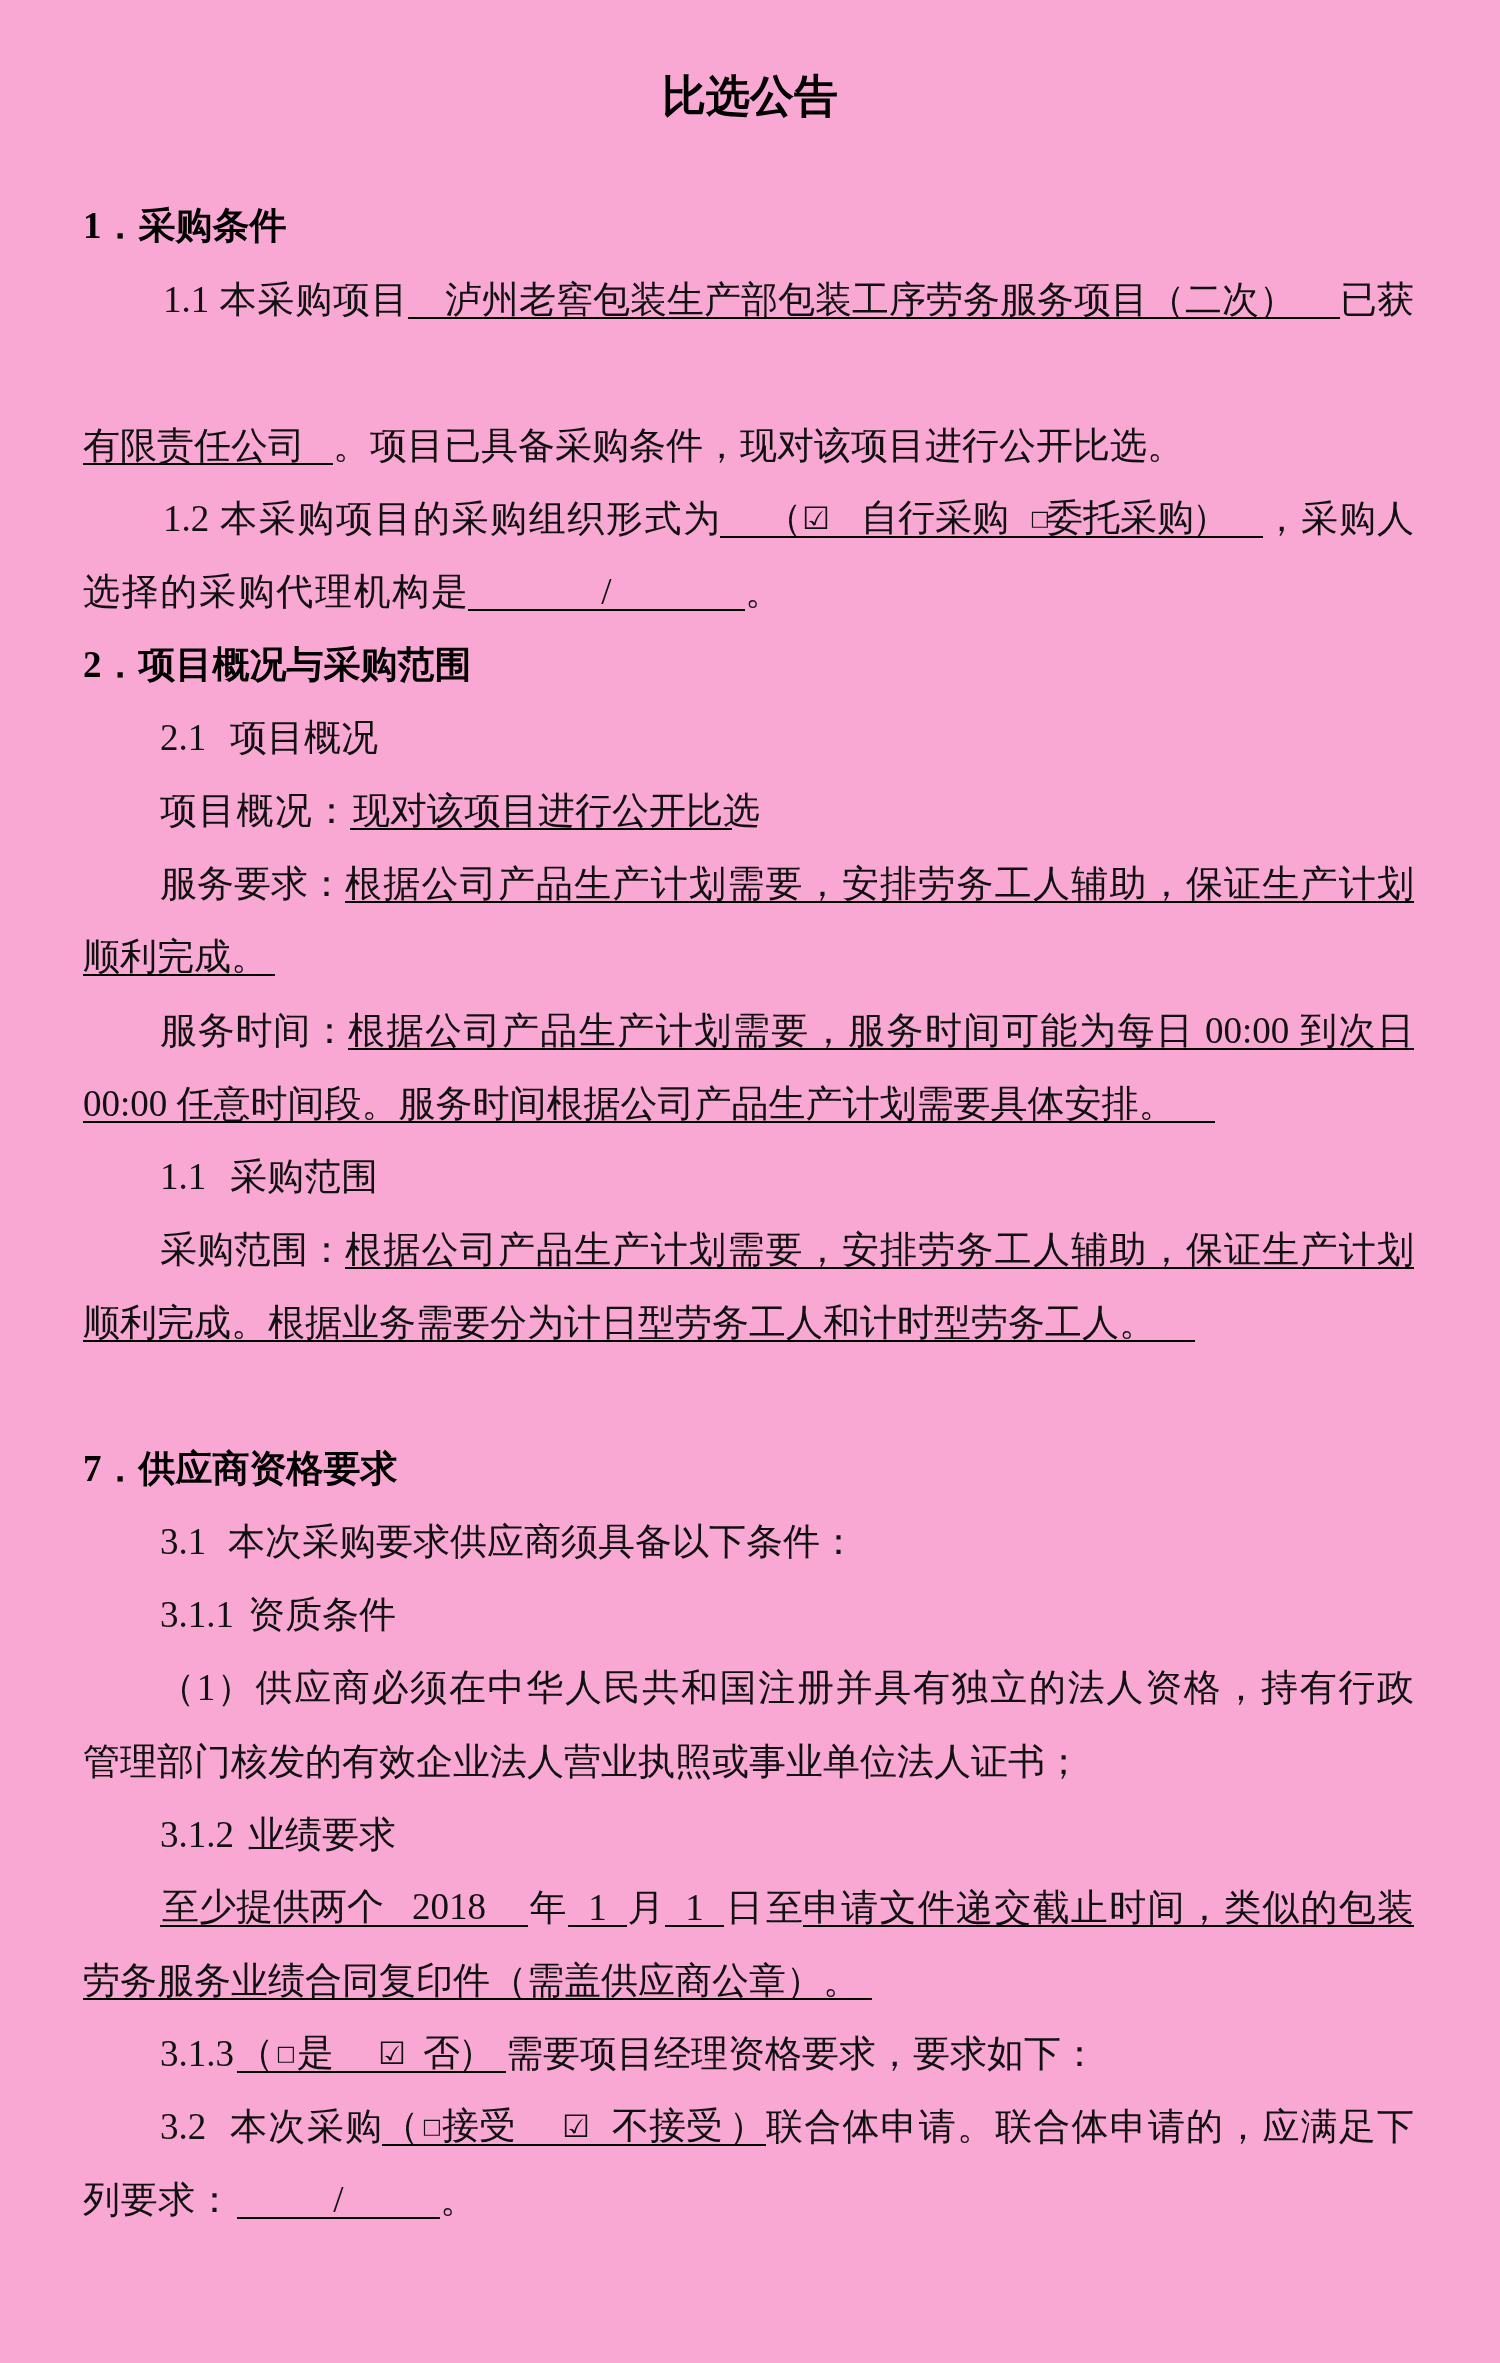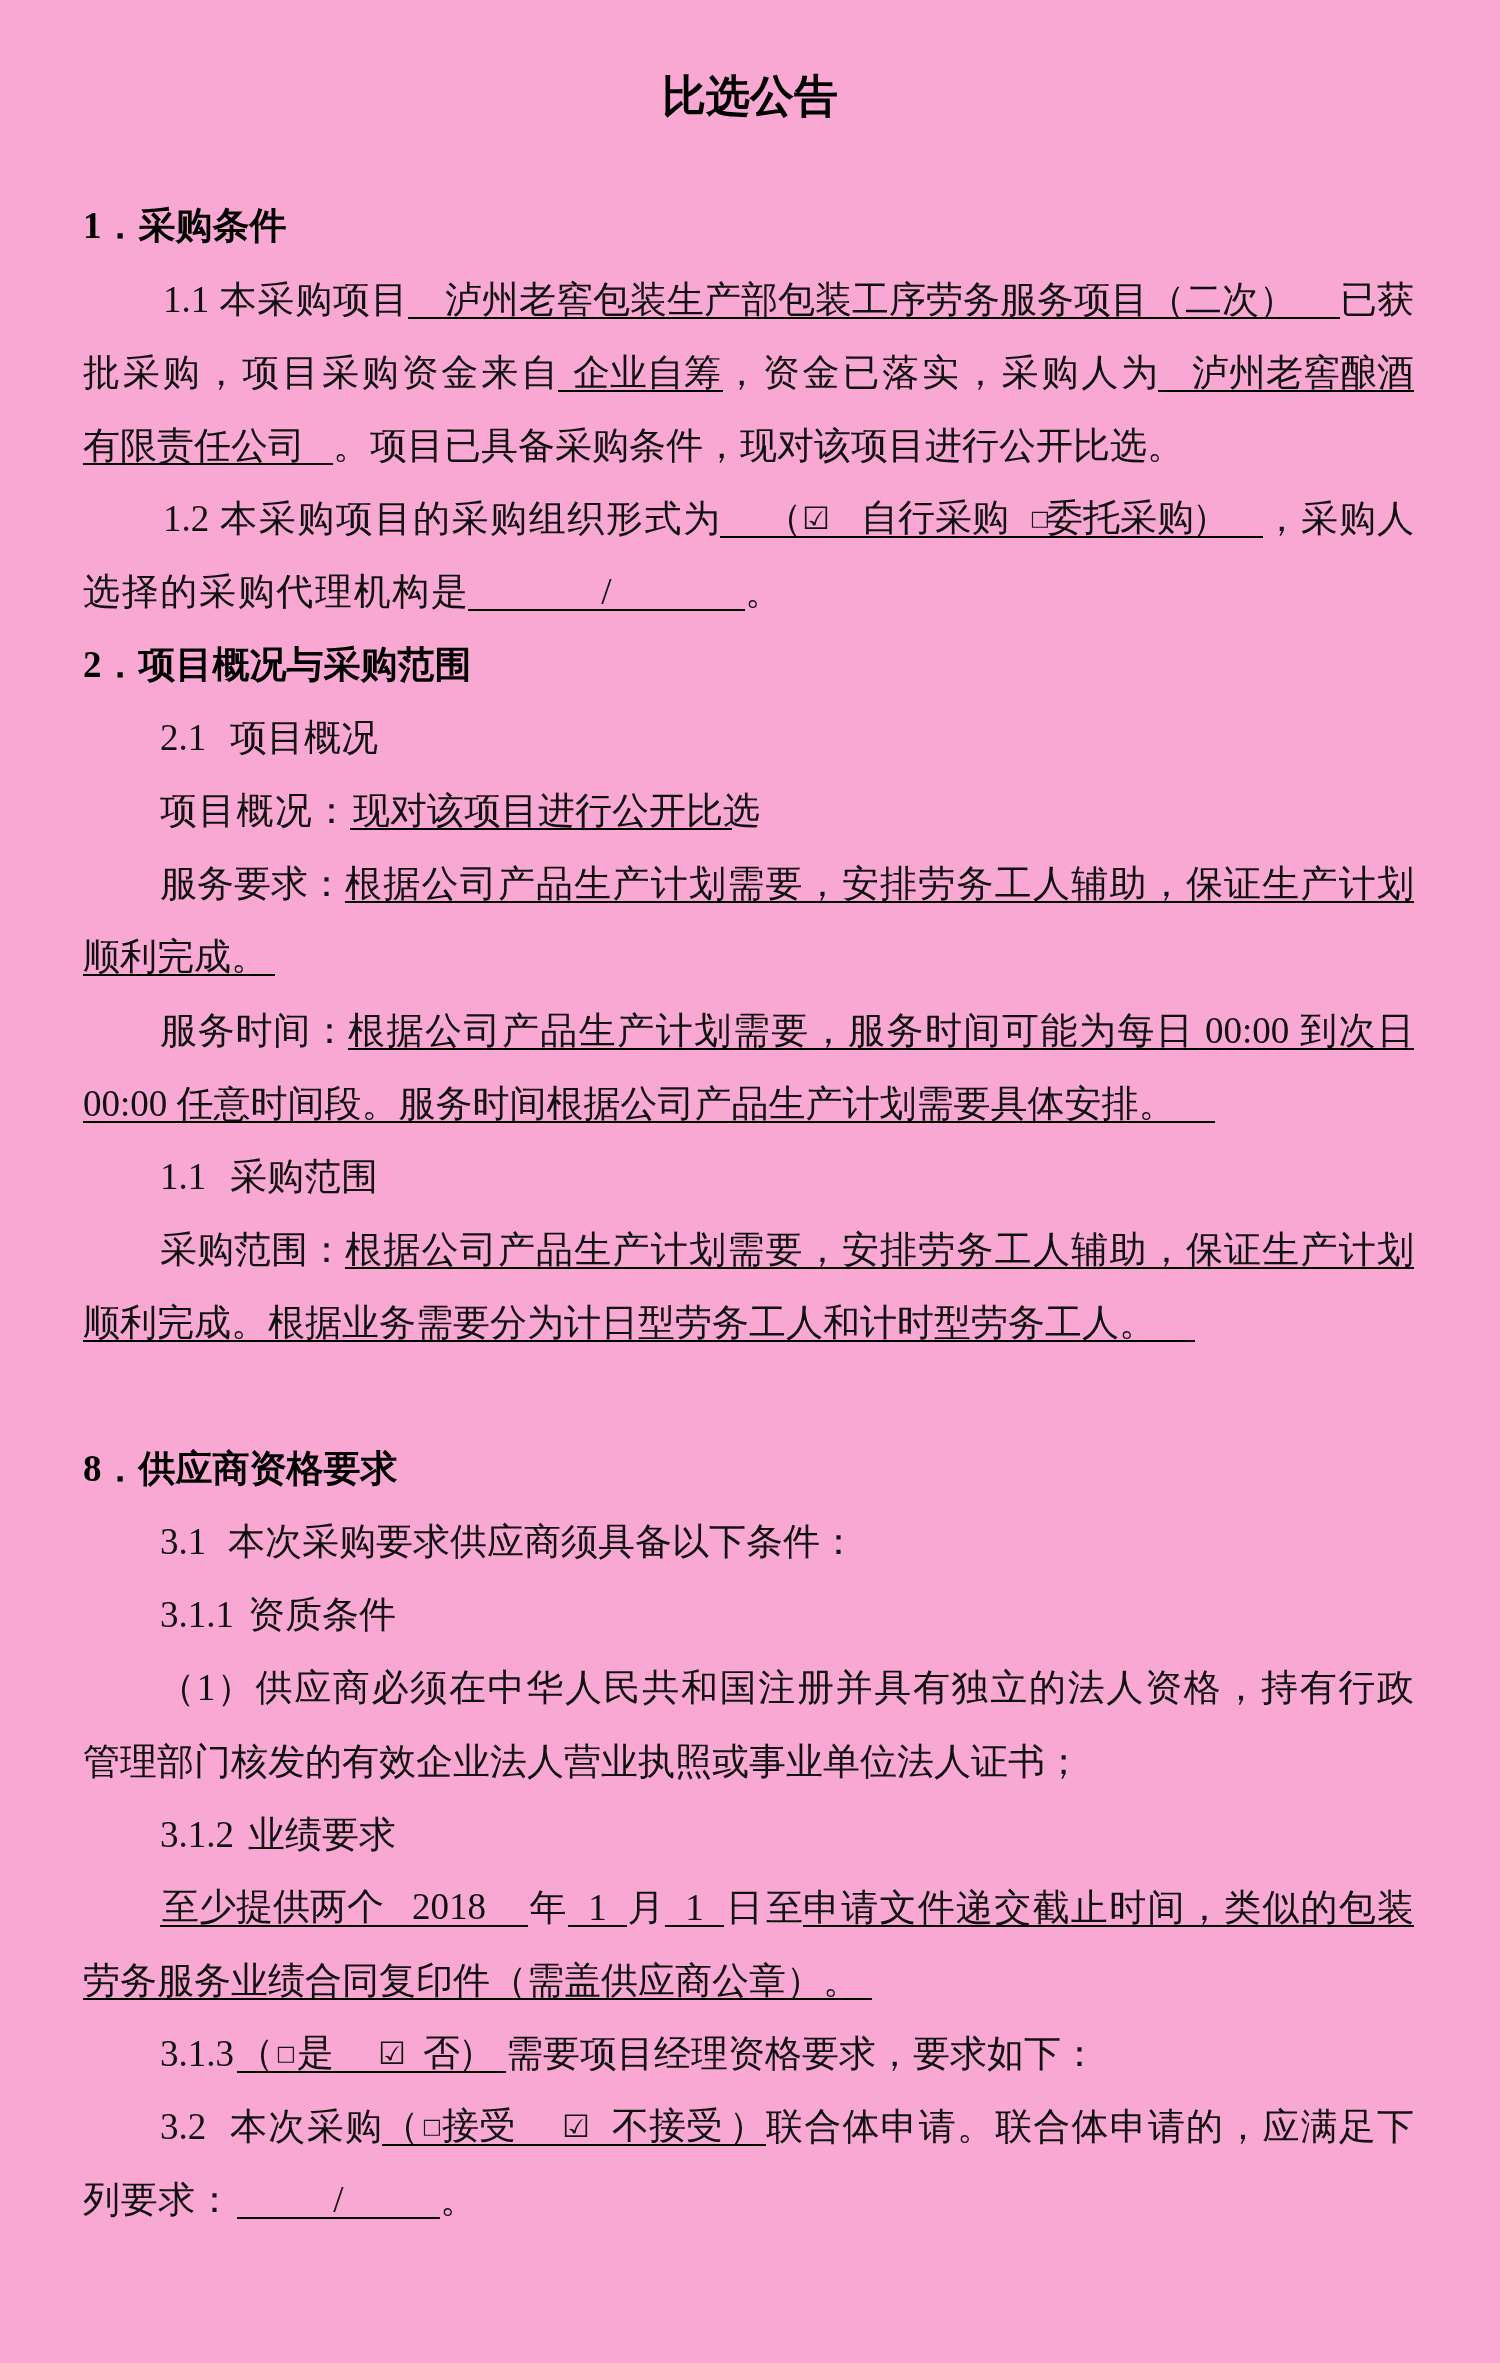--- a/index.html
+++ b/index.html
@@ -37,26 +37,20 @@
   <div class="line" style="top:190px">
     <span class="s h" style="left:83px">1．采购条件</span>
   </div>
 
   <div class="line" style="top:264px">
     <span class="s j" style="left:163px;width:245px">1.1 本采购项目</span>
     <span class="s u" style="left:408px;width:932px;padding-left:37px">泸州老窖包装生产部包装工序劳务服务项目（二次）</span>
     <span class="s r" style="left:1340px;width:74px">已获</span>
   </div>
 
-  <div class="line" style="top:337px">
-    <span class="s j" style="left:83px;width:475px">批采购，项目采购资金来自</span>
-    <span class="s u" style="left:558px;width:165px;padding-left:15px">企业自筹</span>
-    <span class="s j" style="left:723px;width:435px">，资金已落实，采购人为</span>
-    <span class="s u r" style="left:1158px;width:256px">泸州老窖酿酒</span>
-  </div>
 
   <div class="line" style="top:410px">
     <span class="s u" style="left:83px;width:250px">有限责任公司</span>
     <span class="s" style="left:333px">。项目已具备采购条件，现对该项目进行公开比选。</span>
   </div>
 
   <div class="line" style="top:483px">
     <span class="s j" style="left:163px;width:557px">1.2 本采购项目的采购组织形式为</span>
     <span class="s u" style="left:720px;width:543px">
       <span class="in" style="left:45px">（</span>
@@ -116,21 +110,21 @@
     <span class="s j" style="left:160px;width:185px">采购范围：</span>
     <span class="s u j" style="left:345px;width:1069px">根据公司产品生产计划需要，安排劳务工人辅助，保证生产计划</span>
   </div>
 
   <div class="line" style="top:1287px">
     <span class="s u" style="left:83px;width:1112px">顺利完成。根据业务需要分为计日型劳务工人和计时型劳务工人。</span>
   </div>
 
 
   <div class="line" style="top:1433px">
-    <span class="s h" style="left:83px">8．供应商资格要求</span>
+    <span class="s h" style="left:83px">7．供应商资格要求</span>
   </div>
 
   <div class="line" style="top:1506px">
     <span class="s" style="left:160px">3.1</span>
     <span class="s" style="left:228px">本次采购要求供应商须具备以下条件：</span>
   </div>
 
   <div class="line" style="top:1579px">
     <span class="s" style="left:160px">3.1.1</span>
     <span class="s" style="left:248px">资质条件</span>

